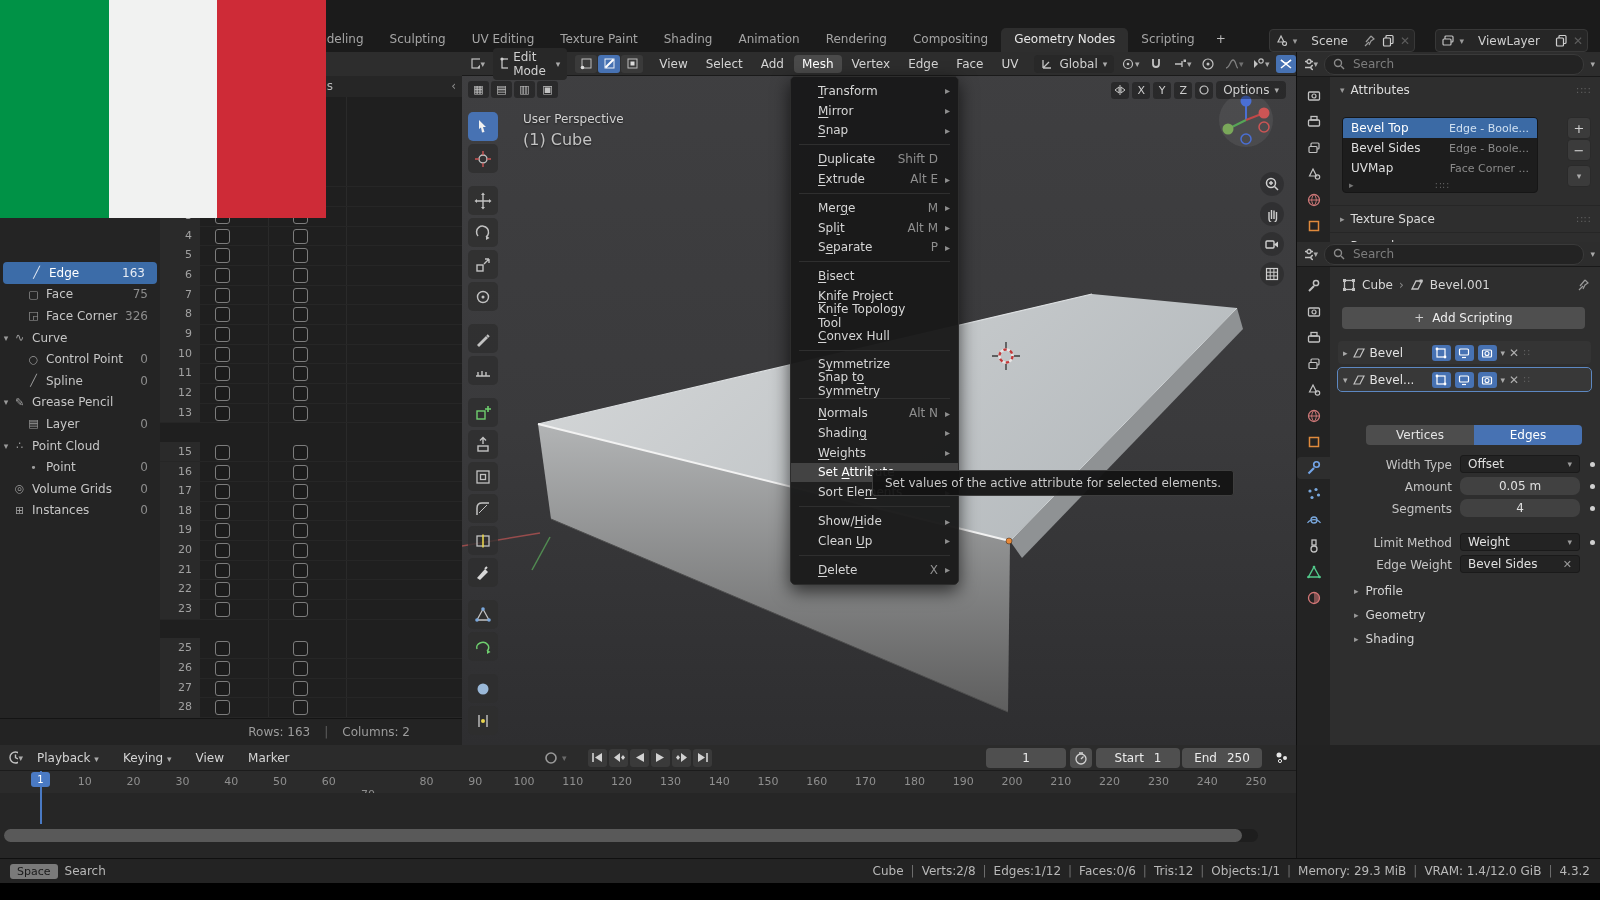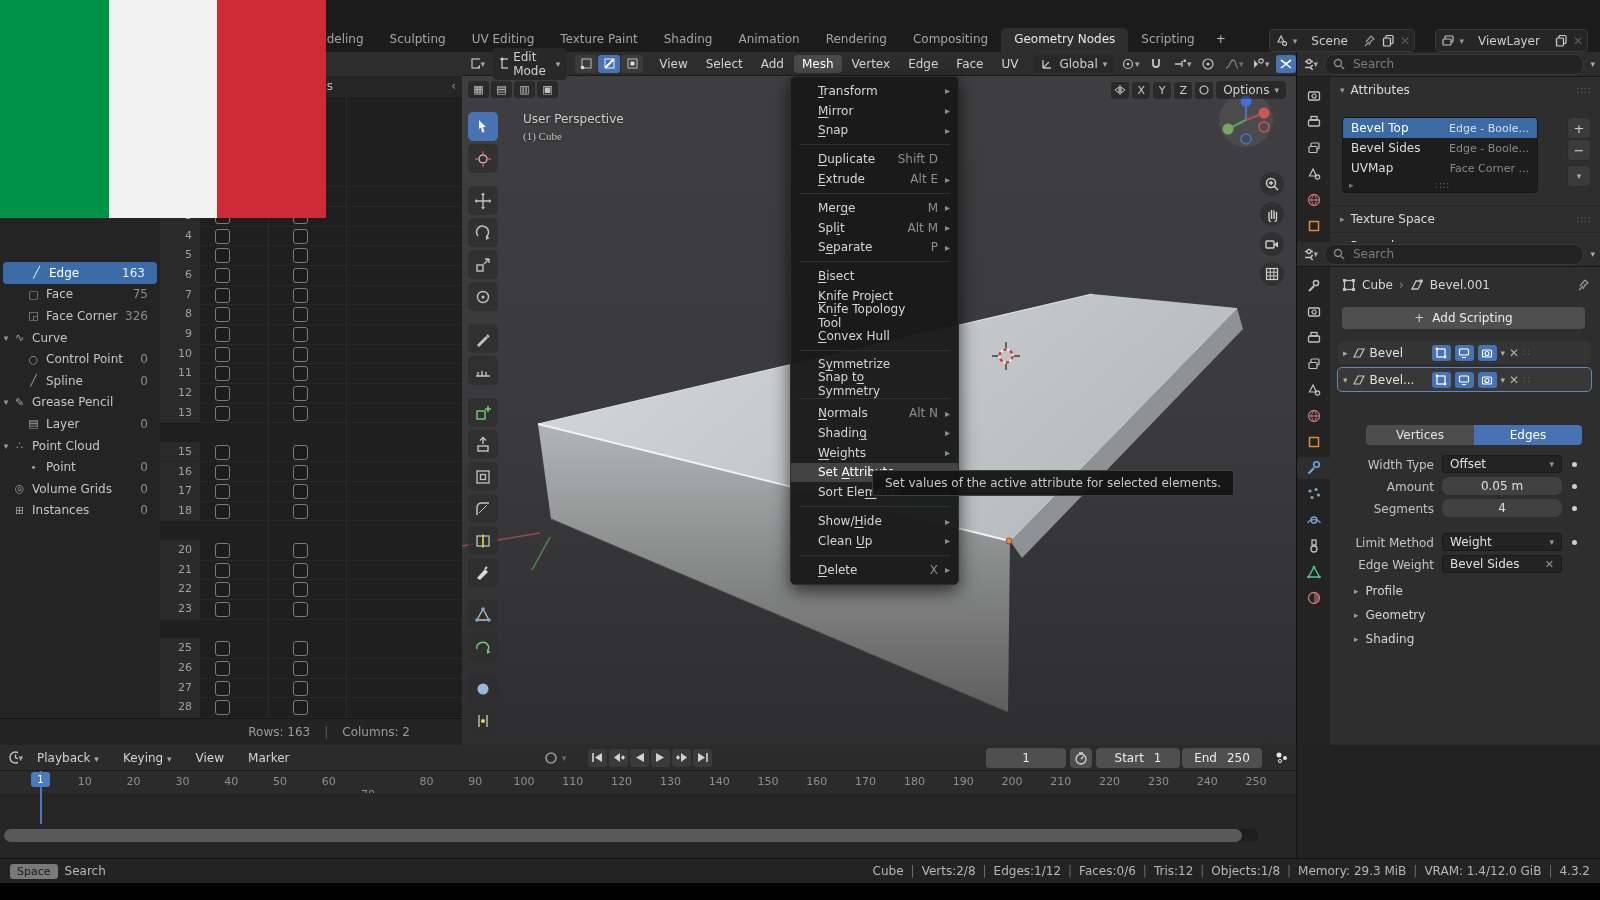--- a/index.html
+++ b/index.html
@@ -88,21 +88,21 @@
   .attrfoot{display:flex;align-items:center;height:14px;padding:0 6px;color:#777;font-size:9px;}
   .sqbtn{position:absolute;width:22px;height:20px;background:#3b3b3b;border:1px solid #2a2a2a;border-radius:4px;color:#cfcfcf;display:flex;align-items:center;justify-content:center;font-size:13px;}
   .brow{display:flex;align-items:center;gap:6px;color:#d6d6d6;}
   .addmod{position:absolute;left:12px;right:16px;height:22px;background:#4f4f4f;border-radius:4px;display:flex;align-items:center;justify-content:center;gap:8px;color:#ededed;}
   .modrow{position:absolute;left:8px;right:10px;height:23px;background:#343434;border-radius:4px;display:flex;align-items:center;gap:4px;padding:0 5px;box-sizing:border-box;color:#e2e2e2;}
   .modrow.sel{outline:1px solid #5d88c2;background:#383838;}
   .modtg{width:19px;height:16px;background:#4772b3;border-radius:3px;display:flex;align-items:center;justify-content:center;}
   .seg{position:absolute;height:20px;display:flex;border-radius:4px;overflow:hidden;}
   .seg div{width:108px;display:flex;align-items:center;justify-content:center;color:#e4e4e4;background:#4d4d4d;}
   .seg div.active{background:#4772b3;color:#fff;}
-  .frow{position:absolute;left:0;right:0;height:20px;}
+  .frow{position:absolute;left:18px;right:0;height:20px;}
   .flabel{position:absolute;left:0;width:104px;text-align:right;color:#c4c4c4;line-height:20px;}
   .ffield{position:absolute;left:112px;width:120px;height:18px;border-radius:3px;display:flex;align-items:center;padding:0 7px;box-sizing:border-box;color:#e0e0e0;}
   .ffield.dd{background:#232323;border:1px solid #1a1a1a;}
   .ffield.sl{background:#414141;justify-content:center;border-radius:7px;}
   .ffield .fr{margin-left:auto;color:#9a9a9a;font-size:9px;}
   .fdot{position:absolute;left:242px;top:7px;width:5px;height:5px;border-radius:3px;background:#cfcfcf;}
   .subp{display:flex;align-items:center;gap:7px;color:#d5d5d5;height:24px;padding-left:10px;}
   .subp .caret{font-size:9px;color:#9a9a9a;}
   
   .tl{position:absolute;left:0;top:745px;width:1600px;height:113px;background:#262626;}
@@ -349,20 +349,25 @@
         <div class="srow" style="top: 384.15px;">
           <span class="rnum">17</span>
           <div class="cb" style="left:55px;"></div>
           <div class="cb" style="left:133px;"></div>
         </div>
         <div class="srow" style="top: 403.8px;">
           <span class="rnum">18</span>
           <div class="cb" style="left:55px;"></div>
           <div class="cb" style="left:133px;"></div>
         </div>
+        <div class="srow" style="top: 423.45px;">
+          <span class="rnum">19</span>
+          <div class="cb" style="left:55px;"></div>
+          <div class="cb" style="left:133px;"></div>
+        </div>
         <div class="srow" style="top: 443.1px;">
           <span class="rnum">20</span>
           <div class="cb" style="left:55px;"></div>
           <div class="cb" style="left:133px;"></div>
         </div>
         <div class="srow" style="top: 462.75px;">
           <span class="rnum">21</span>
           <div class="cb" style="left:55px;"></div>
           <div class="cb" style="left:133px;"></div>
         </div>
@@ -562,21 +567,21 @@
             <circle cx="6" cy="6" r="4" fill="none" stroke="#c8c8c8" stroke-width="1.2"></circle>
           </svg>
         </span>
       <span class="pill" style="background:#00000055;">
           <span>Options</span>
           <span class="chev">▾</span>
         </span>
     </div>
 
     <div class="vplabel" style="left:61px;top:60px;">User Perspective</div>
-    <div class="vplabel" style="left:61px;top:78px;font-size:11px;color:#c3c3c3;font-family:Liberation Serif, serif;">(1) Cube</div>
+    <div class="vplabel" style="left:61px;top:78px;font-size:16px;color:#c3c3c3;">(1) Cube</div>
 
     <div class="toolcol" id="toolcol">
         <div class="toolbtn active">
           <svg width="18" height="18">
             <path d="M5 2 L12 9 L9 9 L10.5 14 L8 14.5 L7 9.5 L5 11 Z" fill="#f0f0f0"></path>
           </svg>
         </div>
         <div class="toolbtn">
           <svg width="18" height="18">
             <circle cx="9" cy="9" r="4" fill="none" stroke="#c2c2c2" stroke-width="1.4"></circle>
@@ -1311,21 +1316,21 @@
         <span>Cube</span>
         <span class="sep">|</span>
         <span>Verts:2/8</span>
         <span class="sep">|</span>
         <span>Edges:1/12</span>
         <span class="sep">|</span>
         <span>Faces:0/6</span>
         <span class="sep">|</span>
         <span>Tris:12</span>
         <span class="sep">|</span>
-        <span>Objects:1/8</span>
+        <span>Objects:1/1</span>
         <span class="sep">|</span>
         <span>Memory: 29.3 MiB</span>
         <span class="sep">|</span>
         <span>VRAM: 1.4/12.0 GiB</span>
         <span class="sep">|</span>
         <span>4.3.2</span>
       </span>
   </div>
   <div class="blackstrip"></div>
 

